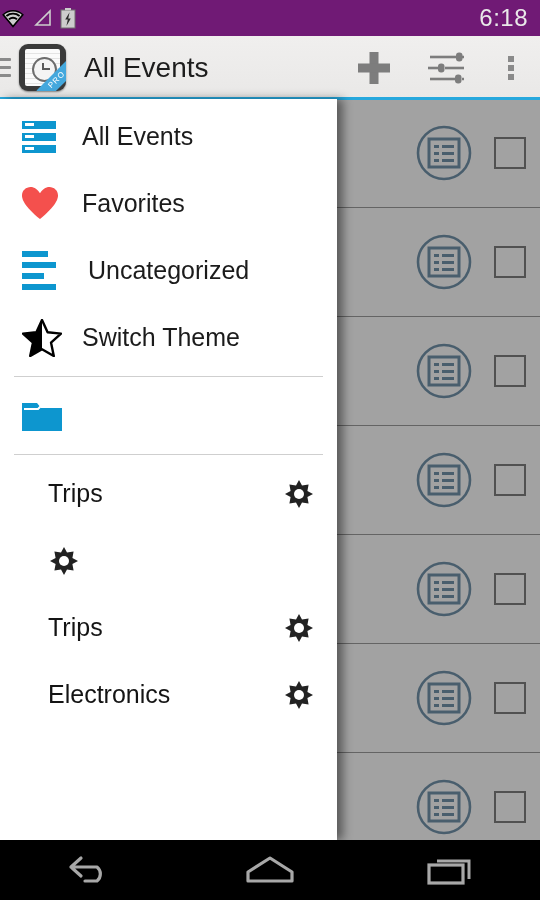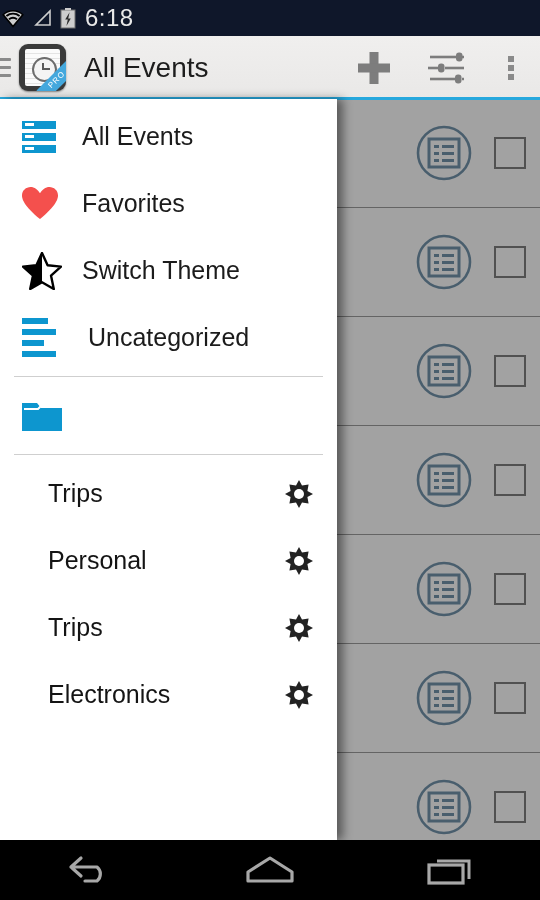--- a/index.html
+++ b/index.html
@@ -7,21 +7,21 @@
     width:540px;height:900px;overflow:hidden;
     background:#000;
     font-family:"Liberation Sans","DejaVu Sans",sans-serif;
     -webkit-font-smoothing:antialiased;
   }
   .screen{position:relative;width:540px;height:900px;overflow:hidden;background:#fff;}
 
   
   .statusbar{
     position:absolute;left:0;top:0;width:540px;height:36px;
-    background:#0f172a;display:flex;align-items:center;justify-content:flex-start;
+    background:#701a75;display:flex;align-items:center;justify-content:space-between;
     padding-right:12px;box-sizing:border-box;
   }
   .sb-icons{display:flex;align-items:center;gap:7px;}
   .sb-time{color:#e9e9e9;font-size:24px;letter-spacing:.5px;margin-left:9px;font-weight:400;}
 
   
   .actionbar{
     position:absolute;left:0;top:36px;width:540px;height:63px;
     background:linear-gradient(#f0efee,#e9e8e7);
     box-sizing:border-box;display:flex;align-items:center;
@@ -324,49 +324,49 @@
         <div class="d-label">All Events</div>
       </div>
 
       <div class="d-item">
         <div class="d-ico">
           <svg width="36" height="33" viewBox="0 0 36 33">
             <path d="M18 32 C2 19 0 12 0 8.5 C0 3.5 4 0 8.6 0 C12.4 0 15.8 2.6 18 6.2 C20.2 2.6 23.6 0 27.4 0 C32 0 36 3.5 36 8.5 C36 12 34 19 18 32 Z" fill="#f4504d"></path>
           </svg>
         </div>
         <div class="d-label">Favorites</div>
+      </div>
+
+      <div class="d-item">
+        <div class="d-ico">
+          <div class="bars2">
+              <i></i>
+              <i></i>
+              <i></i>
+              <i></i>
+            </div>
+        </div>
+        <div class="d-label indent">Uncategorized</div>
       </div>
 
       <div class="d-item">
         <div class="d-ico">
           <svg width="40" height="38" viewBox="0 0 40 38">
             <defs>
               <clipPath id="lefthalf">
                   <rect x="0" y="0" width="20" height="38"></rect>
                 </clipPath>
             </defs>
             <path d="M20 1 L25.6 13.2 L39 14.6 L29 23.6 L31.8 37 L20 30.2 L8.2 37 L11 23.6 L1 14.6 L14.4 13.2 Z" fill="none" stroke="#000" stroke-width="2.4" stroke-linejoin="round"></path>
             <path d="M20 1 L25.6 13.2 L39 14.6 L29 23.6 L31.8 37 L20 30.2 L8.2 37 L11 23.6 L1 14.6 L14.4 13.2 Z" fill="#000" clip-path="url(#lefthalf)"></path>
           </svg>
         </div>
         <div class="d-label">Switch Theme</div>
       </div>
 
-      <div class="d-item">
-        <div class="d-ico">
-          <div class="bars2">
-              <i></i>
-              <i></i>
-              <i></i>
-              <i></i>
-            </div>
-        </div>
-        <div class="d-label indent">Uncategorized</div>
-      </div>
-
       <div class="divider"></div>
 
       <div class="d-item">
         <div class="d-ico">
           <svg width="40" height="32" viewBox="0 0 40 32">
             <path d="M0 3 H15 L19 8 H40 V31 H0 Z" fill="#0d96cf"></path>
             <path d="M2 9 H16 L19.5 5.5" fill="none" stroke="#fff" stroke-width="2"></path>
           </svg>
         </div>
       </div>
@@ -375,21 +375,20 @@
 
       <div class="cat-item">
         <div class="cat-name">Trips</div>
         <svg width="32" height="32" viewBox="0 0 32 32">
           <path d="M16 2 L19 7.6 L25.6 6.4 L24.4 13 L30 16 L24.4 19 L25.6 25.6 L19 24.4 L16 30 L13 24.4 L6.4 25.6 L7.6 19 L2 16 L7.6 13 L6.4 6.4 L13 7.6 Z" fill="#222"></path>
           <circle cx="16" cy="16" r="5" fill="#fff"></circle>
         </svg>
       </div>
 
       <div class="cat-item">
-        <div class="cat-name">Personal</div>
         <svg width="32" height="32" viewBox="0 0 32 32">
           <path d="M16 2 L19 7.6 L25.6 6.4 L24.4 13 L30 16 L24.4 19 L25.6 25.6 L19 24.4 L16 30 L13 24.4 L6.4 25.6 L7.6 19 L2 16 L7.6 13 L6.4 6.4 L13 7.6 Z" fill="#222"></path>
           <circle cx="16" cy="16" r="5" fill="#fff"></circle>
         </svg>
       </div>
 
       <div class="cat-item">
         <div class="cat-name">Trips</div>
         <svg width="32" height="32" viewBox="0 0 32 32">
           <path d="M16 2 L19 7.6 L25.6 6.4 L24.4 13 L30 16 L24.4 19 L25.6 25.6 L19 24.4 L16 30 L13 24.4 L6.4 25.6 L7.6 19 L2 16 L7.6 13 L6.4 6.4 L13 7.6 Z" fill="#222"></path>

